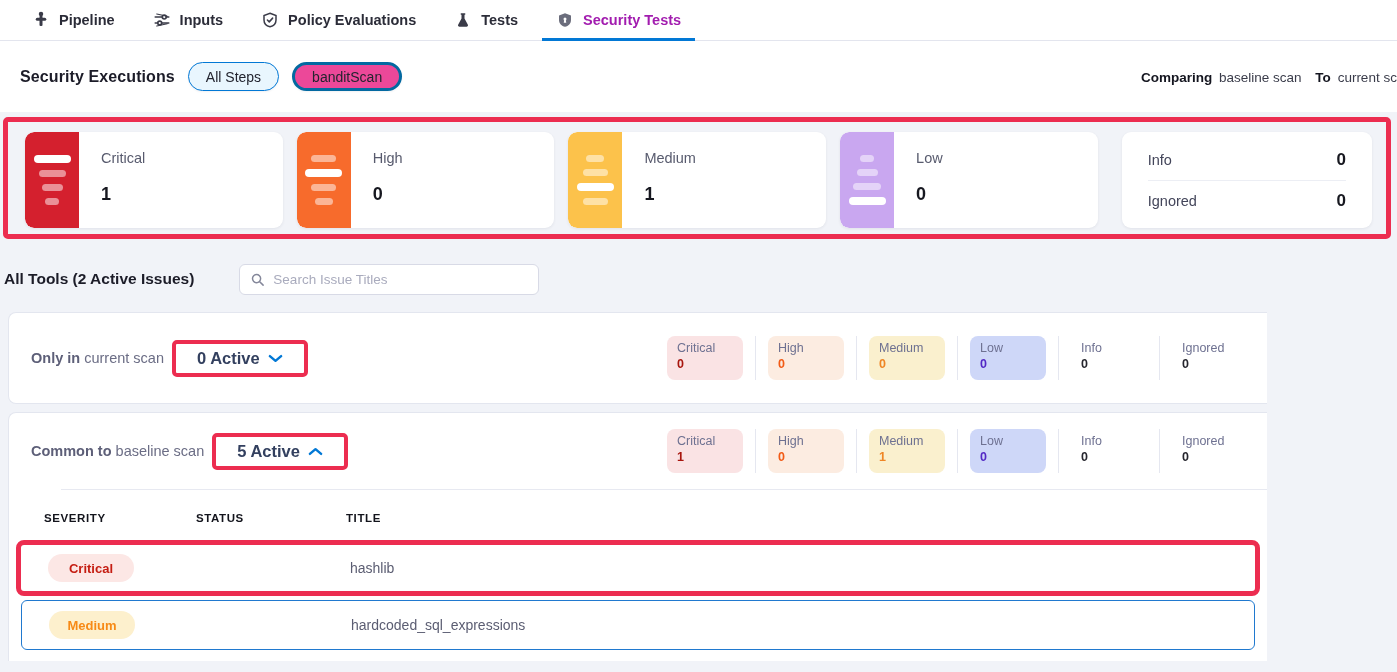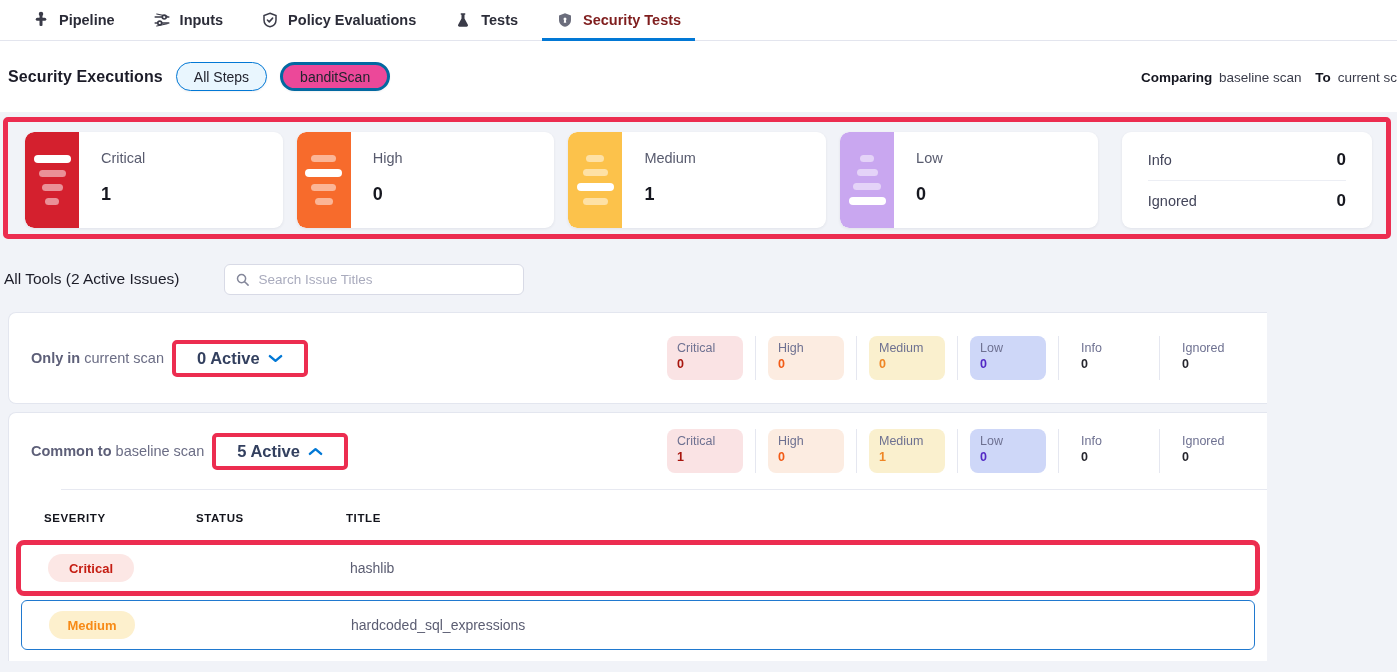--- a/index.html
+++ b/index.html
@@ -5,27 +5,27 @@
   * { margin:0; padding:0; box-sizing:border-box; }
   html,body { width:1397px; height:672px; overflow:hidden; background:#fff;
     font-family:"Liberation Sans","DejaVu Sans",sans-serif; color:#1c1c28; }
 
   
   .tabbar { height:41px; display:flex; align-items:stretch; background:#fff;
     border-bottom:1px solid #e3e5ee; padding-left:18px; }
   .tab { display:flex; align-items:center; gap:9px; padding:0 14px; cursor:pointer;
     font-size:14.5px; font-weight:700; color:#2b2c38; position:relative; margin-right:10px; }
   .tab .ticon { display:flex; align-items:center; }
-  .tab.active { color:#7f1d1d; }
+  .tab.active { color:#a21caf; }
   .tab.active::after { content:""; position:absolute; left:0; right:0; bottom:-1px;
     height:3px; background:#0278d5; }
 
   
   .header { height:71px; display:flex; align-items:center; background:#fff;
-    padding-left:8px; position:relative; }
+    padding-left:20px; position:relative; }
   .page-title { font-size:16px; font-weight:800; letter-spacing:.1px; }
   .pill { height:29px; display:inline-flex; align-items:center; padding:0 17px;
     border-radius:999px; font-size:14px; margin-left:13px; cursor:pointer;
     background:#ec4899; border:3px solid #0369a1; color:#23242f; box-shadow:0 1px 2px rgba(40,41,61,.06); }
   .pill.selected { background:#e9f6fe; border:1.6px solid #0278d5; }
   .comparing { position:absolute; left:1141px; top:50%; transform:translateY(-50%);
     font-size:13.5px; white-space:nowrap; color:#3a3c4a; }
   .comparing b { color:#14151f; margin-right:3px; }
   .comparing .sp { margin-right:10px; }
 
@@ -64,21 +64,21 @@
     box-shadow:0 1px 3px rgba(40,41,61,.08); padding:5px 26px; display:flex;
     flex-direction:column; justify-content:center; }
   .info-row { height:40px; display:flex; align-items:center; justify-content:space-between; }
   .info-row + .info-row { border-top:1px solid #eceef4; }
   .info-label { font-size:14.5px; color:#43455a; }
   .info-count { font-size:17px; font-weight:800; color:#16171f; }
 
   
   .tools-bar { position:absolute; left:0; top:135px; width:100%; height:64px;
     display:flex; align-items:center; padding-left:4px; }
-  .tools-title { font-size:15.5px; font-weight:400; }
+  .tools-title { font-size:15.5px; font-weight:700; }
   .search-box { margin-left:45px; width:300px; height:31px; background:#fff;
     border:1px solid #d8dae6; border-radius:6px; display:flex; align-items:center;
     padding:0 10px; gap:8px; }
   .search-box input { border:none; outline:none; flex:1; font-size:13.5px;
     font-family:inherit; color:#ec4899; background:transparent; }
   .search-box input::placeholder { color:#a9abbd; }
 
   
   .panel { position:absolute; left:8px; width:1259px; background:#fff;
     border:1px solid #e3e6ef; border-right:none; border-radius:8px 0 0 8px; }

